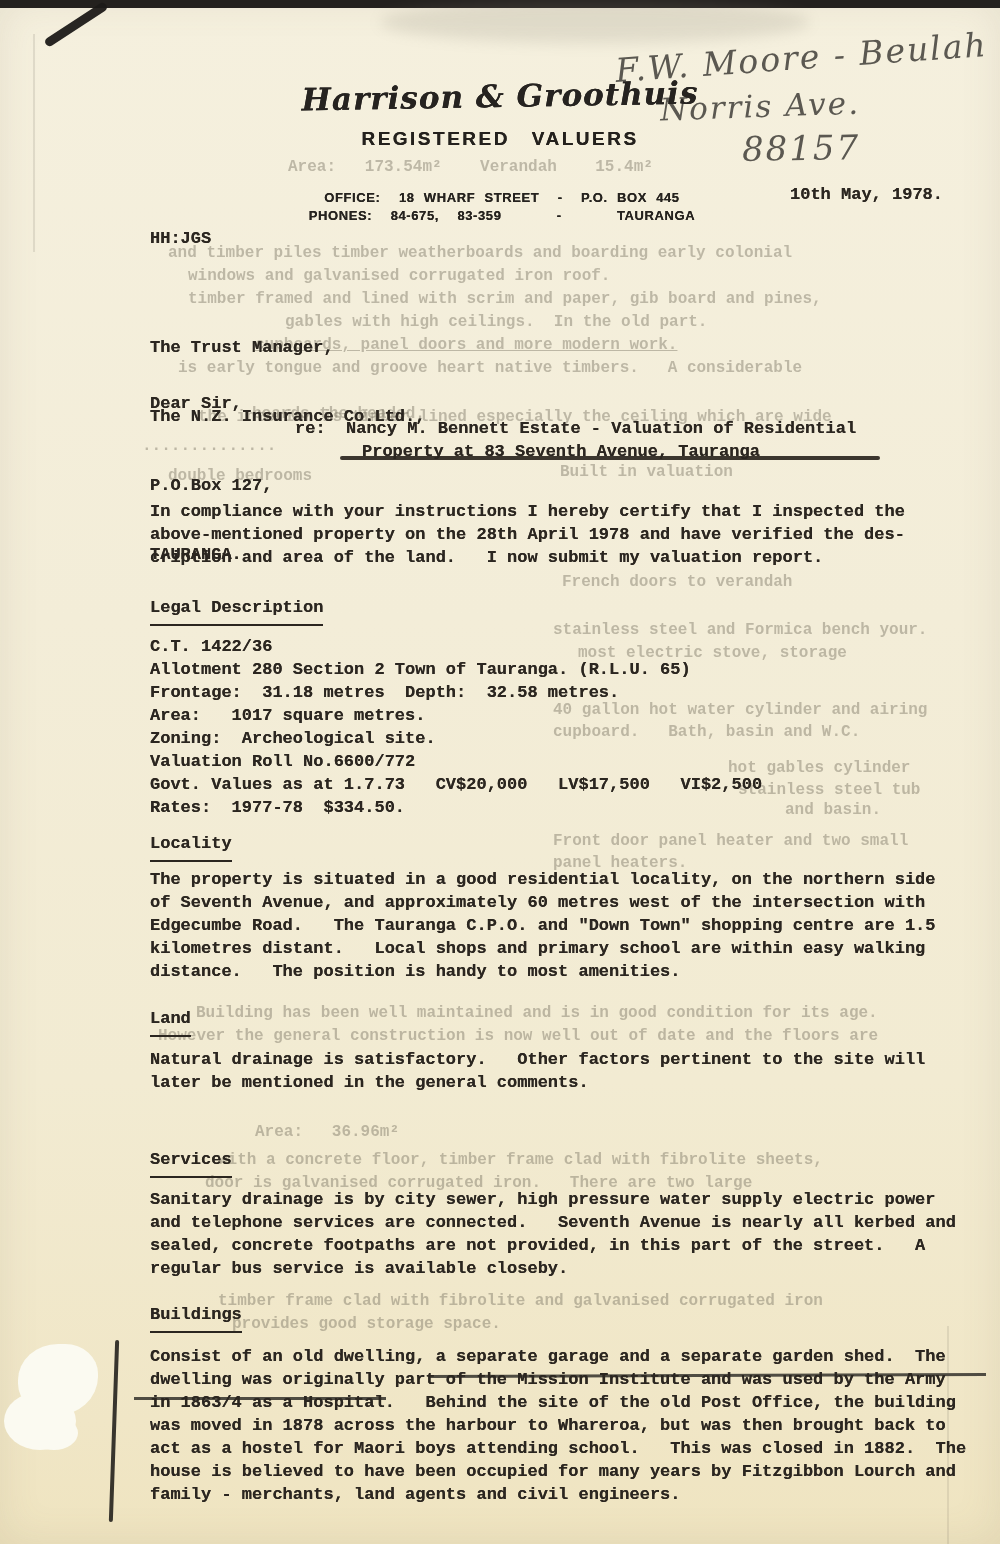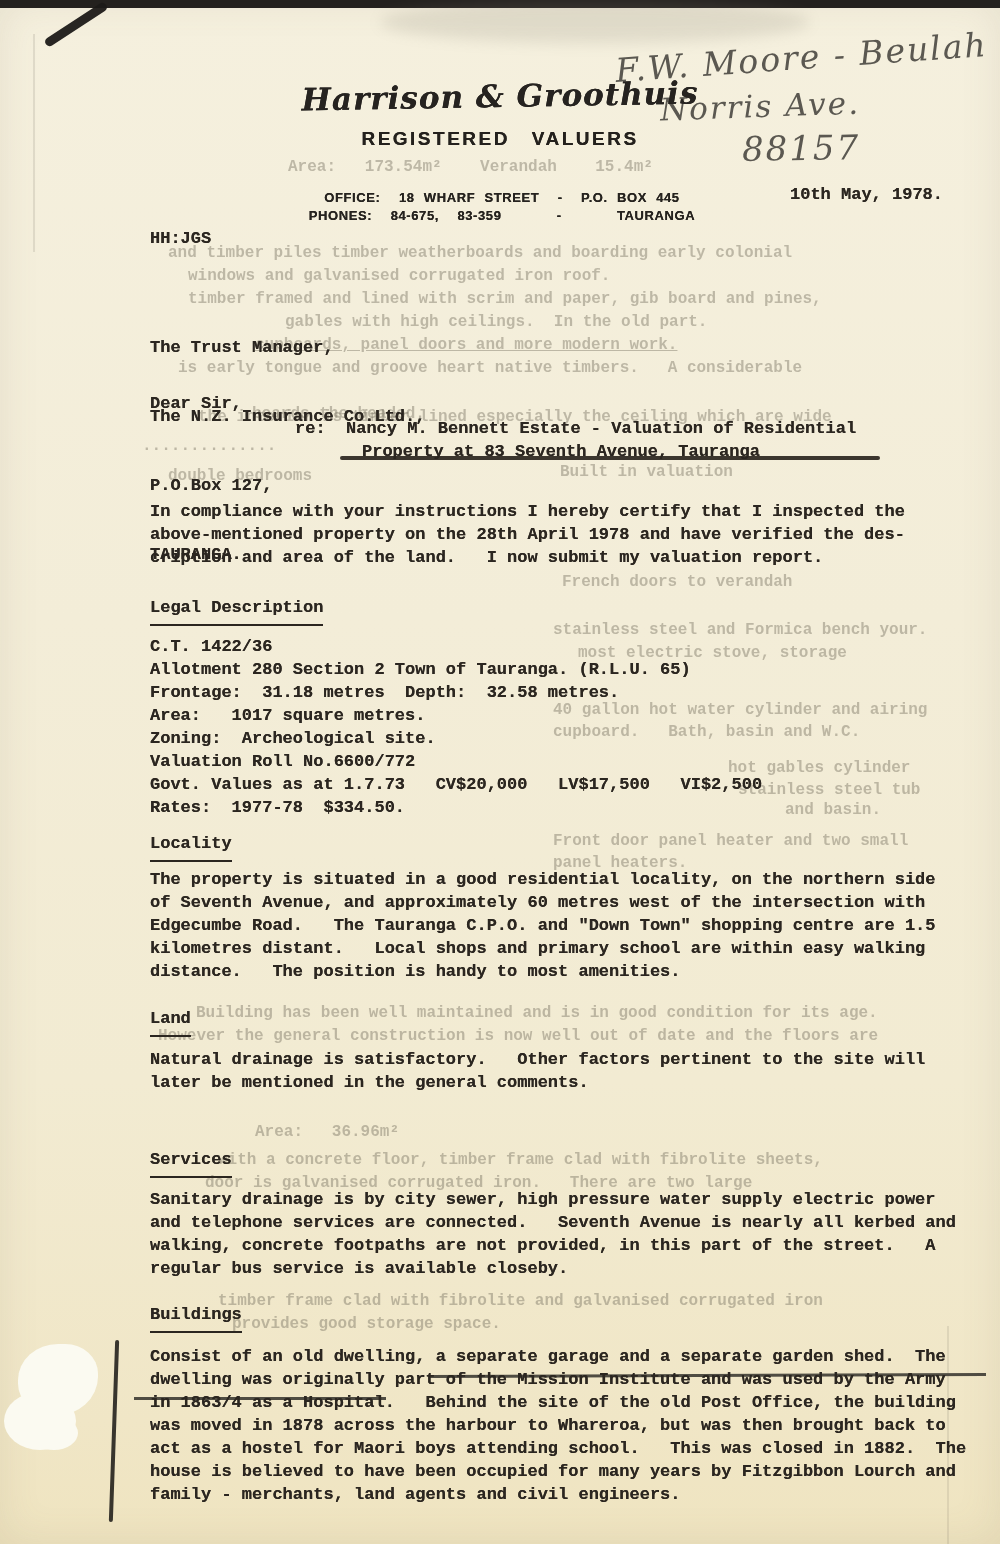--- a/index.html
+++ b/index.html
@@ -149,21 +149,21 @@
     <div class="abs" style="left:150px;top:1007px;">
       <span class="typed sec-head">Land</span>
     </div>
     <div class="abs typed" style="left:150px;top:1048px;"><div>Natural drainage is satisfactory.   Other factors pertinent to the site will</div><div>later be mentioned in the general comments.</div></div>
   </section>
 
   <section>
     <div class="abs" style="left:150px;top:1148px;">
       <span class="typed sec-head">Services</span>
     </div>
-    <div class="abs typed" style="left:150px;top:1188px;"><div>Sanitary drainage is by city sewer, high pressure water supply electric power</div><div>and telephone services are connected.   Seventh Avenue is nearly all kerbed and</div><div>walking, concrete footpaths are not provided, in this part of the street.   A</div><div>regular bus service is available closeby.</div></div>
+    <div class="abs typed" style="left:150px;top:1188px;"><div>Sanitary drainage is by city sewer, high pressure water supply electric power</div><div>and telephone services are connected.   Seventh Avenue is nearly all kerbed and</div><div>sealed, concrete footpaths are not provided, in this part of the street.   A</div><div>regular bus service is available closeby.</div></div>
   </section>
 
   <section>
     <div class="abs" style="left:150px;top:1303px;">
       <span class="typed sec-head">Buildings</span>
     </div>
     <div class="abs typed" style="left:150px;top:1345px;"><div>Consist of an old dwelling, a separate garage and a separate garden shed.  The</div><div>dwelling was originally part of the Mission Institute and was used by the Army</div><div>in 1863/4 as a Hospital.   Behind the site of the old Post Office, the building</div><div>was moved in 1878 across the harbour to Whareroa, but was then brought back to</div><div>act as a hostel for Maori boys attending school.   This was closed in 1882.  The</div><div>house is believed to have been occupied for many years by Fitzgibbon Lourch and</div><div>family - merchants, land agents and civil engineers.</div></div>
   </section>
 
 </div>

